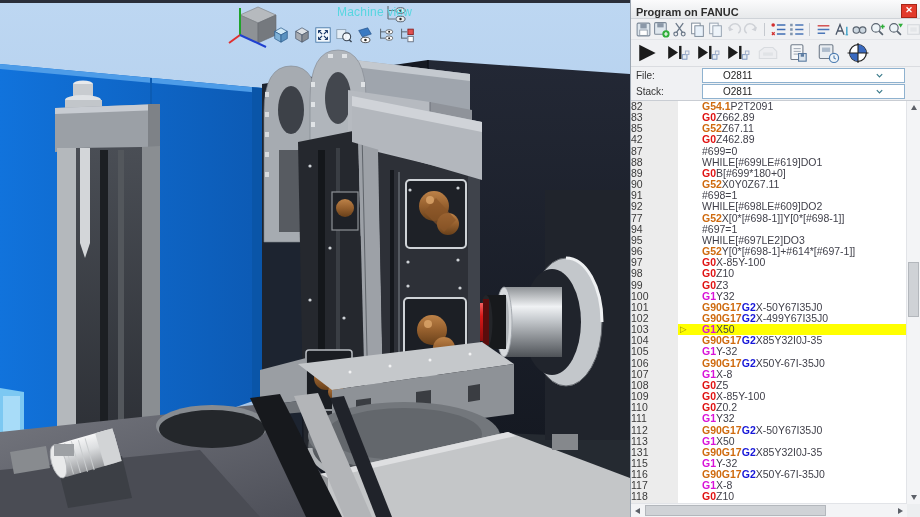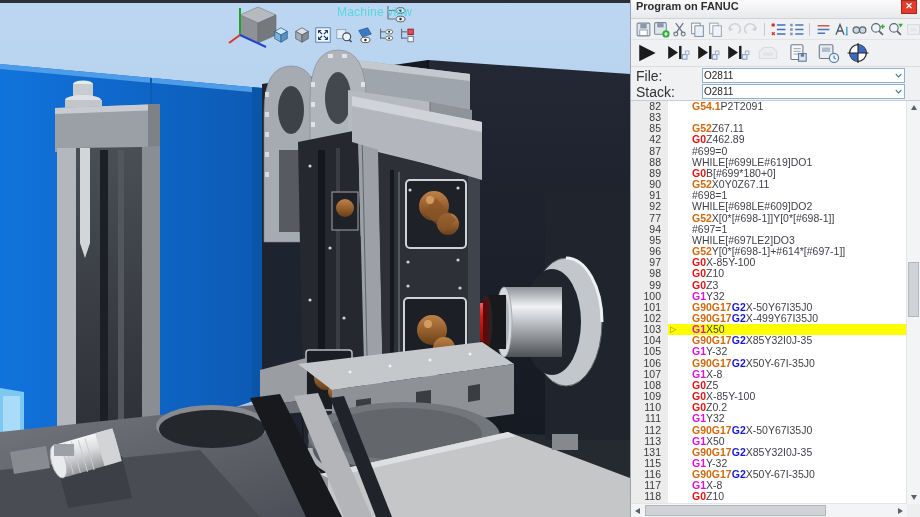--- a/index.html
+++ b/index.html
@@ -8,42 +8,42 @@
   #scene{position:absolute;left:0;top:0;width:630px;height:517px;}
   #scene svg.world{display:block}
   .viewlabel{position:absolute;left:337px;top:5px;font-size:12px;color:#57d6e0;letter-spacing:.2px;}
   .navcube{position:absolute;left:228px;top:2px;width:58px;height:46px;}
   .scenetree{position:absolute;left:383px;top:3px;width:26px;height:22px;}
   .viewtools{position:absolute;left:272px;top:26px;display:flex;gap:3px;}
   .vt{width:18px;height:18px;}
   .vt svg{width:18px;height:18px;display:block}
   
   #panel{position:absolute;left:630px;top:0;width:290px;height:517px;background:#f0f1f3;border-left:1px solid #9aa4b0;box-sizing:border-box;display:flex;flex-direction:column;}
-  .titlebar{height:18px;flex:none;background:linear-gradient(#fbfbfc,#e7e9eb);border-bottom:1px solid #cfd3d8;display:flex;align-items:flex-start;padding:0 3px 0 5px;}
+  .titlebar{height:18px;flex:none;background:linear-gradient(#fbfbfc,#e7e9eb);border-bottom:1px solid #cfd3d8;display:flex;align-items:flex-end;padding:0 3px 0 5px;}
   .titlebar .title{font-size:11px;font-weight:bold;color:#2e2e2e;flex:1;}
   .closebtn{width:14px;height:12px;background:#e23a2b;border:1px solid #a82517;color:#fff;font-size:9px;line-height:11px;text-align:center;font-weight:bold;cursor:default;}
   .tbar{display:flex;align-items:center;flex:none;}
   .tbar1{height:20px;padding:0 3px;border-bottom:1px solid #e2e4e8;}
   .tbar2{height:26px;gap:6px;padding:0 5px;border-bottom:1px solid #dadce0;}
   .ticon{width:17px;height:17px;margin:0 0.5px;}
   .ticon svg{width:17px;height:17px;display:block}
   .ticon2{height:22px;}
   .ticon2 svg{height:22px;width:24px;display:block}
   .disabled{opacity:.38;}
   .sep{width:1px;height:13px;background:#c5c9cf;margin:0 4px;flex:none;}
   .frow{display:flex;align-items:center;height:15px;margin-top:1px;padding:0 15px 0 5px;flex:none;}
-  .frow label{width:66px;font-size:14px;color:#333;flex:none;}
-  .combo{flex:1;height:13px;background:#fff;border:1px solid #8fb2cf;display:flex;align-items:center;font-size:10px;color:#222;padding:0 1px;}
+  .frow label{width:66px;font-size:10px;color:#333;flex:none;}
+  .combo{flex:1;height:13px;background:#fff;border:1px solid #8fb2cf;display:flex;align-items:center;font-size:10px;color:#222;padding:0 20px;}
   .combo .cval{flex:1;overflow:hidden;white-space:nowrap;}
   .combo .chev{flex:none;width:9px;height:9px;}
   
   .codewrap{flex:1;position:relative;background:#fff;margin-top:1px;border-top:1px solid #c9cdd3;overflow:hidden;}
   .code{position:absolute;left:0;top:0;right:13px;bottom:13px;overflow:hidden;}
   .cline{display:flex;height:11.17px;line-height:11.3px;font-size:10.5px;white-space:pre;}
-  .lnum{width:30px;flex:none;background:#ececec;color:#3a3a3a;text-align:right;padding-right:7px;}
+  .lnum{width:30px;flex:none;background:#ececec;color:#3a3a3a;text-align:left;padding-right:17px;}
   .lbody{flex:1;padding-left:24px;position:relative;color:#3f3f49;}
   .cline.cur .lbody{background:#ffff00;}
   .mark{position:absolute;left:2px;top:0;color:#98880a;font-size:8.5px;}
   .tk-o{color:#cf6a0e;font-weight:bold}
   .tk-r{color:#e01212;font-weight:bold}
   .tk-m{color:#d812d8;font-weight:bold}
   .tk-b{color:#1616d8;font-weight:bold}
   .tk-t{color:#3f3f49}
   
   .vscroll{position:absolute;right:0;top:0;bottom:13px;width:13px;background:#f3f4f6;border-left:1px solid #e2e4e8;}
@@ -666,21 +666,21 @@
         <span class="cval">O2811</span>
         <svg class="chev" viewBox="0 0 10 10">
             <path d="M2 3.5l3 3 3-3" stroke="#3a7a8a" fill="none" stroke-width="1.3"></path>
           </svg>
       </div>
     </div>
 
     <div class="codewrap">
       <div class="code" id="code">
           <div class="cline"><span class="lnum">82</span><span class="lbody"><span class="tk-o">G54.1</span><span class="tk-t">P2T2091</span></span></div>
-          <div class="cline"><span class="lnum">83</span></div>
+          <div class="cline"><span class="lnum">83</span><span class="lbody"><span class="tk-r">G0</span><span class="tk-t">Z662.89</span></span></div>
           <div class="cline"><span class="lnum">85</span><span class="lbody"><span class="tk-o">G52</span><span class="tk-t">Z67.11</span></span></div>
           <div class="cline"><span class="lnum">42</span><span class="lbody"><span class="tk-r">G0</span><span class="tk-t">Z462.89</span></span></div>
           <div class="cline"><span class="lnum">87</span><span class="lbody"><span class="tk-t">#699=0</span></span></div>
           <div class="cline"><span class="lnum">88</span><span class="lbody"><span class="tk-t">WHILE[#699LE#619]DO1</span></span></div>
           <div class="cline"><span class="lnum">89</span><span class="lbody"><span class="tk-r">G0</span><span class="tk-t">B[#699*180+0]</span></span></div>
           <div class="cline"><span class="lnum">90</span><span class="lbody"><span class="tk-o">G52</span><span class="tk-t">X0Y0Z67.11</span></span></div>
           <div class="cline"><span class="lnum">91</span><span class="lbody"><span class="tk-t">#698=1</span></span></div>
           <div class="cline"><span class="lnum">92</span><span class="lbody"><span class="tk-t">WHILE[#698LE#609]DO2</span></span></div>
           <div class="cline"><span class="lnum">77</span><span class="lbody"><span class="tk-o">G52</span><span class="tk-t">X[0*[#698-1]]Y[0*[#698-1]]</span></span></div>
           <div class="cline"><span class="lnum">94</span><span class="lbody"><span class="tk-t">#697=1</span></span></div>

